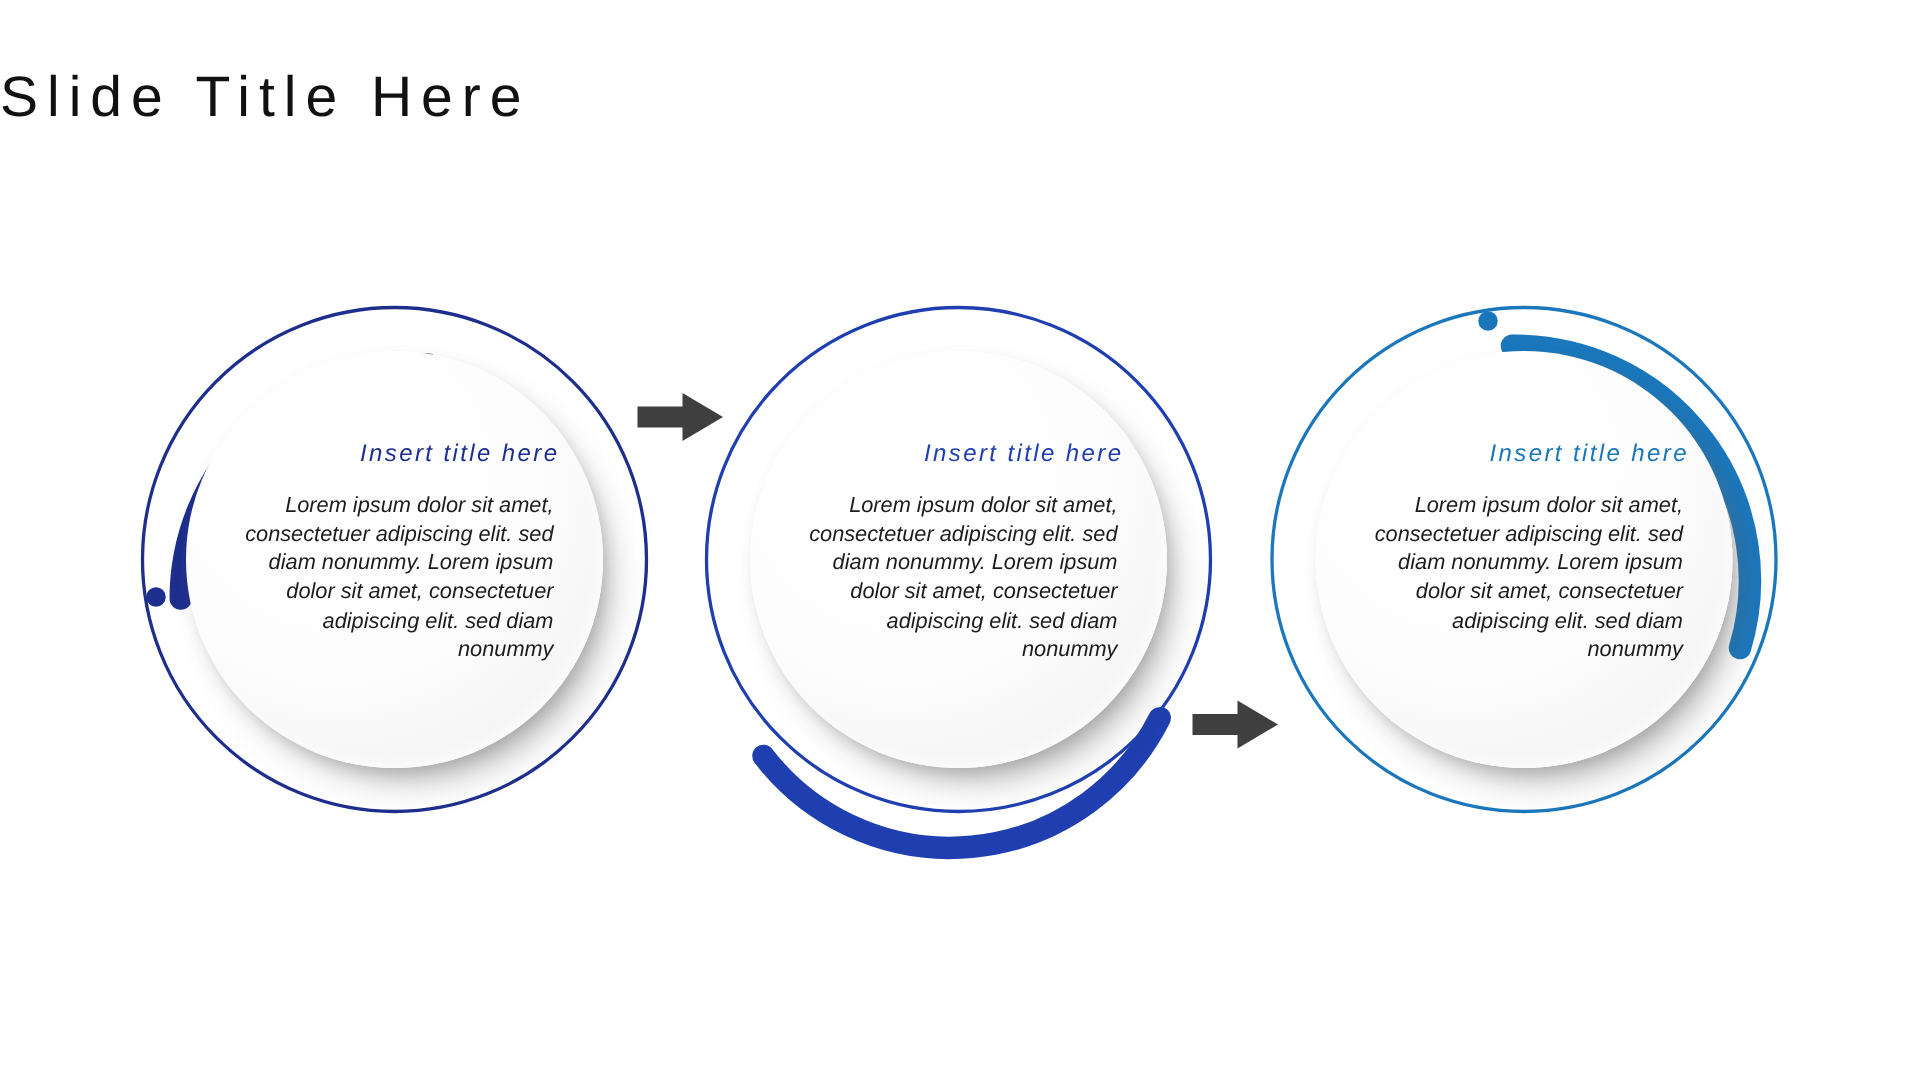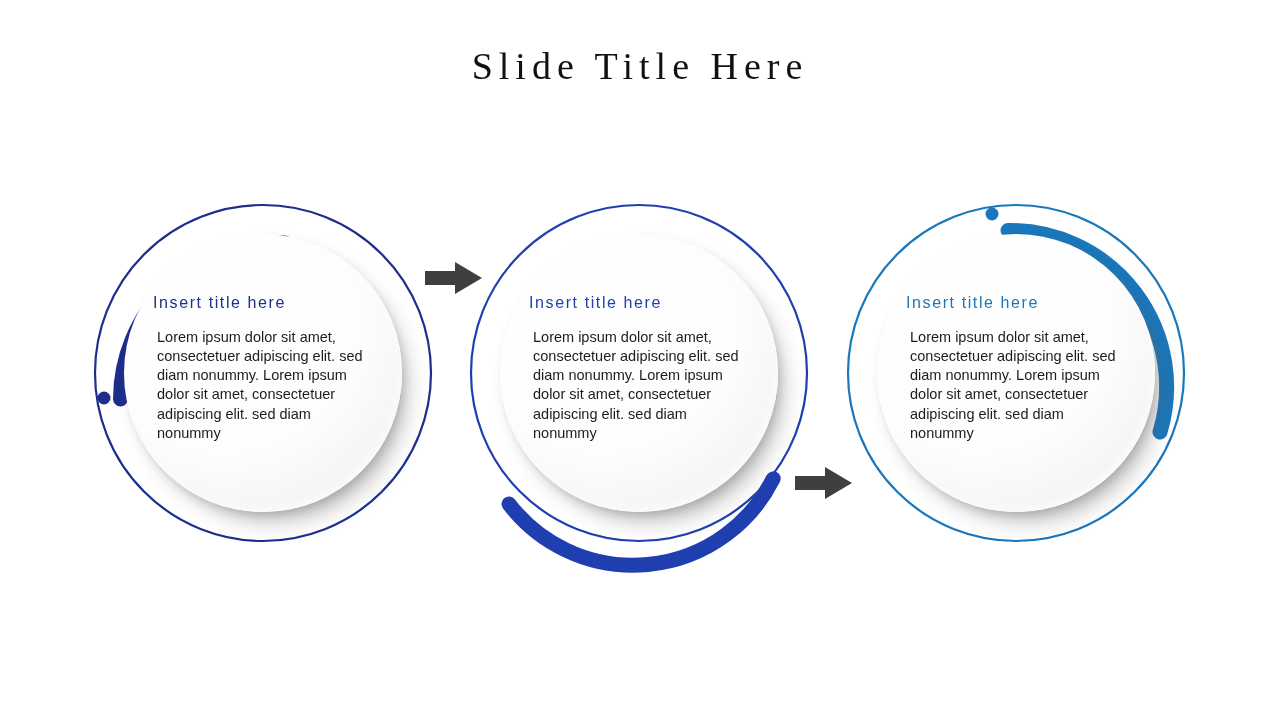--- a/index.html
+++ b/index.html
@@ -21,22 +21,21 @@
     height: 720px;
     background: #ffffff;
   }
 
   
   .slide-title {
     position: absolute;
     left: 0;
     top: 44px;
     width: 1280px;
-    text-align: center;
-    font-family: Liberation Serif, serif;
+    font-family: Liberation Sans, sans-serif;
     font-size: 38px;
     font-weight: 400;
     letter-spacing: 6px;
     color: #111111;
     white-space: nowrap;
   }
 
   
   .circle-group {
     position: absolute;
@@ -66,21 +65,22 @@
       3px 5px 10px -2px rgba(120,120,120,0.30),
       -4px -5px 12px -4px rgba(255,255,255,0.9) inset;
   }
 
   .disc-content {
     position: absolute;
     left: 50%;
     top: 50%;
     transform: translate(-50%, -50%);
     width: 240px;
-    text-align: left;
+    text-align: right;
+    font-style: italic;
   }
 
   .disc-title {
     font-family: "Liberation Sans", sans-serif;
     font-size: 16px;
     font-weight: 400;
     letter-spacing: 1.6px;
     line-height: 1.6;
     margin: 0 0 10px 0;
     padding: 0 10px;

